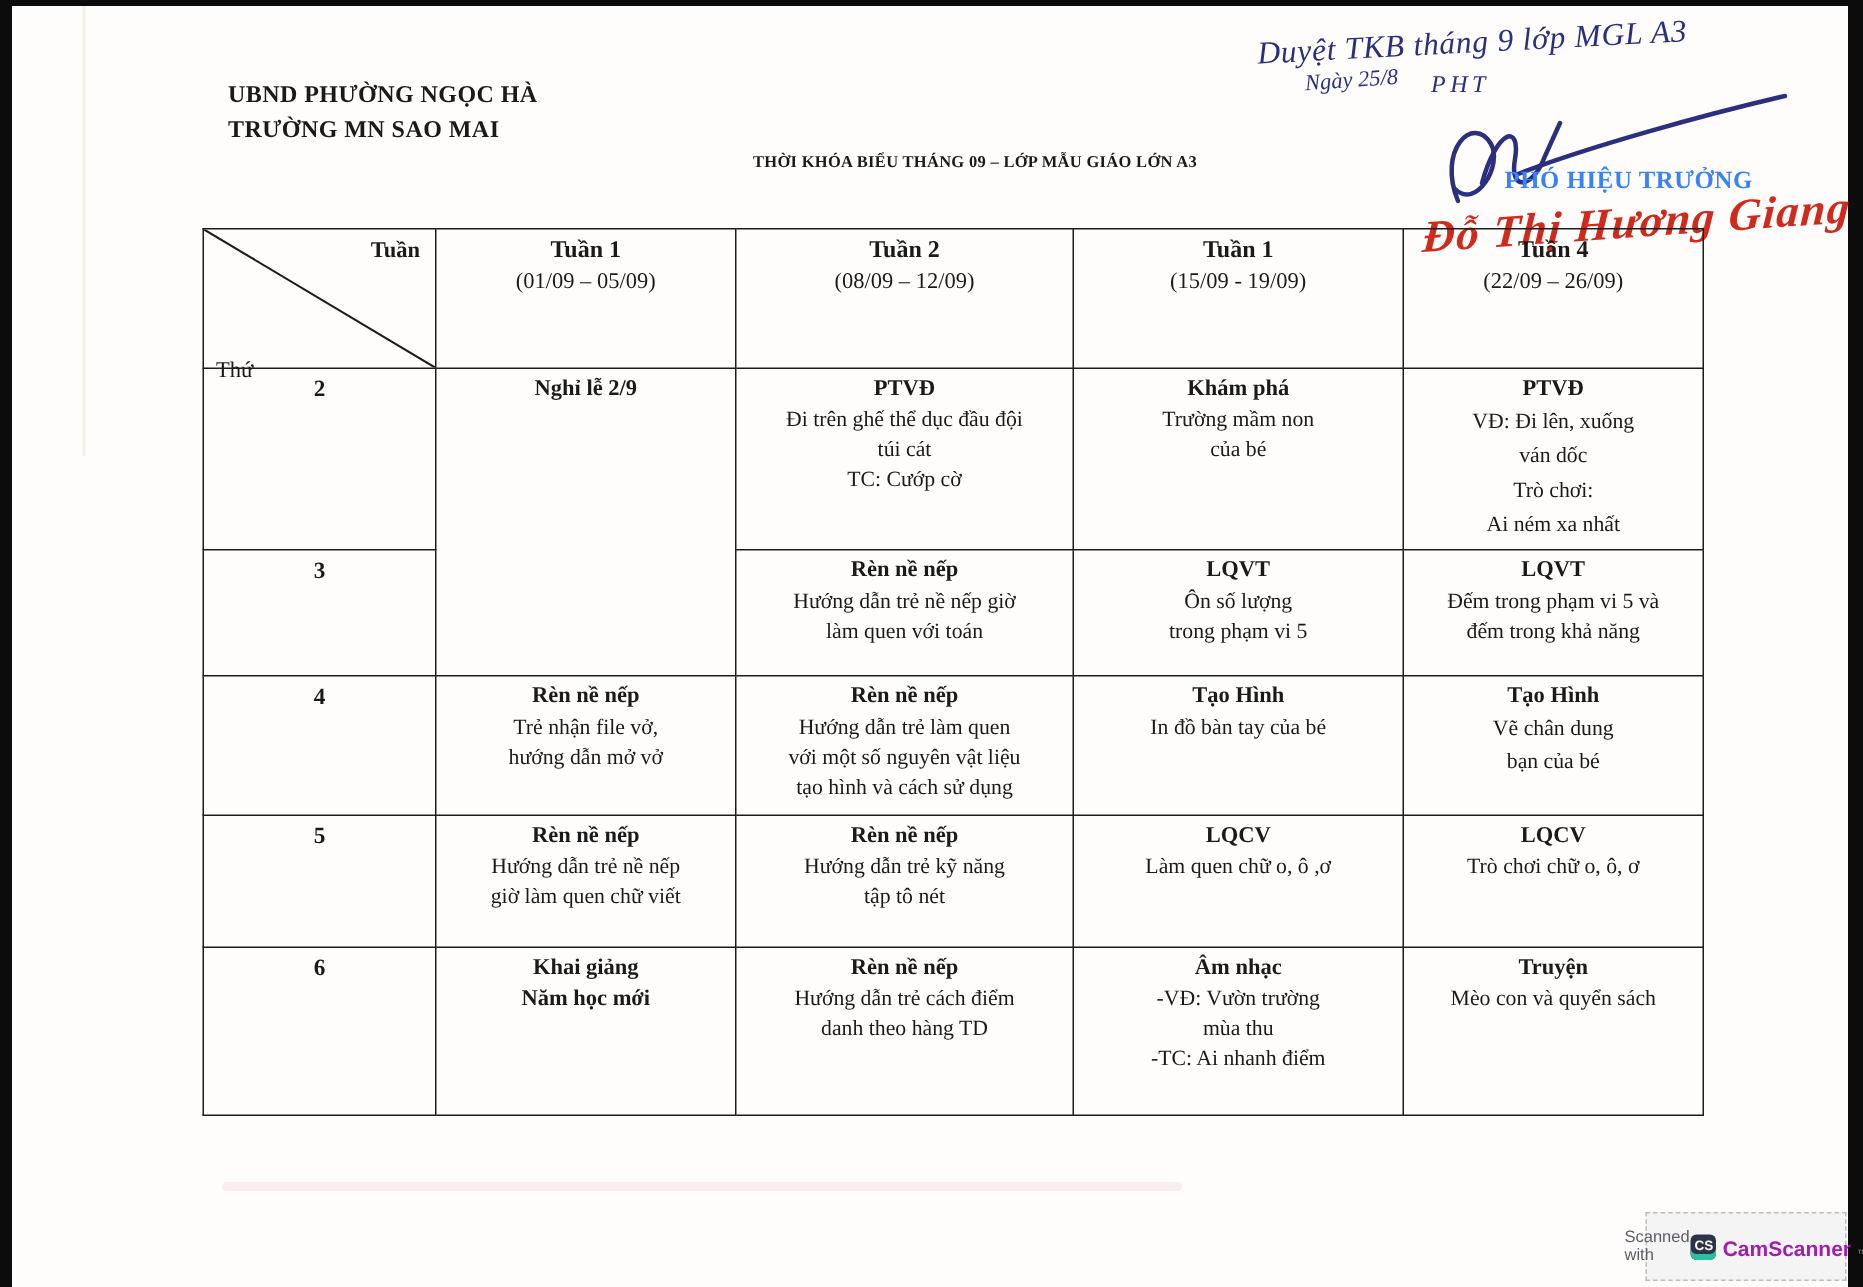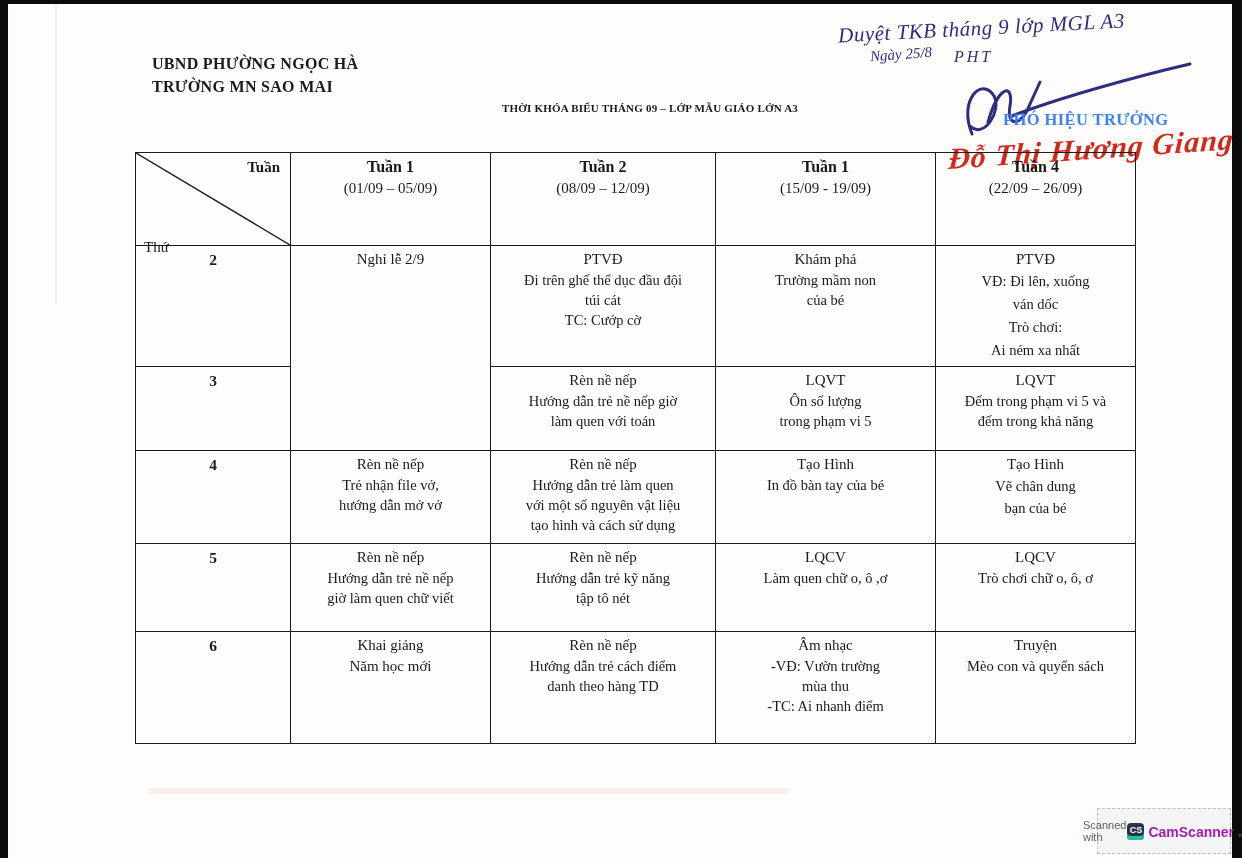--- a/index.html
+++ b/index.html
@@ -34,21 +34,21 @@
   
   table.tkb{
     position:absolute;left:127px;top:148px;
     border-collapse:collapse;table-layout:fixed;
   }
   table.tkb td{
     border:1.6px solid #1c1c1c;
     vertical-align:top;text-align:center;
     padding:3px 4px;font-size:14.5px;line-height:1.38;
   }
-  .cell-title{font-weight:normal;font-size:15px;white-space:pre-line;}
+  .cell-title{font-weight:bold;font-size:15px;white-space:pre-line;}
   .cell-body{white-space:pre-line;}
   .week-name{font-weight:bold;font-size:16px;}
   .week-range{font-size:15px;}
   .day-num{font-weight:bold;font-size:15.5px;}
   td.corner{position:relative;padding:0;}
   td.corner .diag{position:absolute;left:0;top:0;width:100%;height:100%;}
   .corner-top{position:absolute;right:10px;top:4px;font-weight:bold;font-size:15px;}
   .corner-bottom{position:absolute;left:8px;top:44px;font-size:15px;margin-top:40px;}
   td.holiday{vertical-align:middle;}
   td.opening{vertical-align:middle;}

